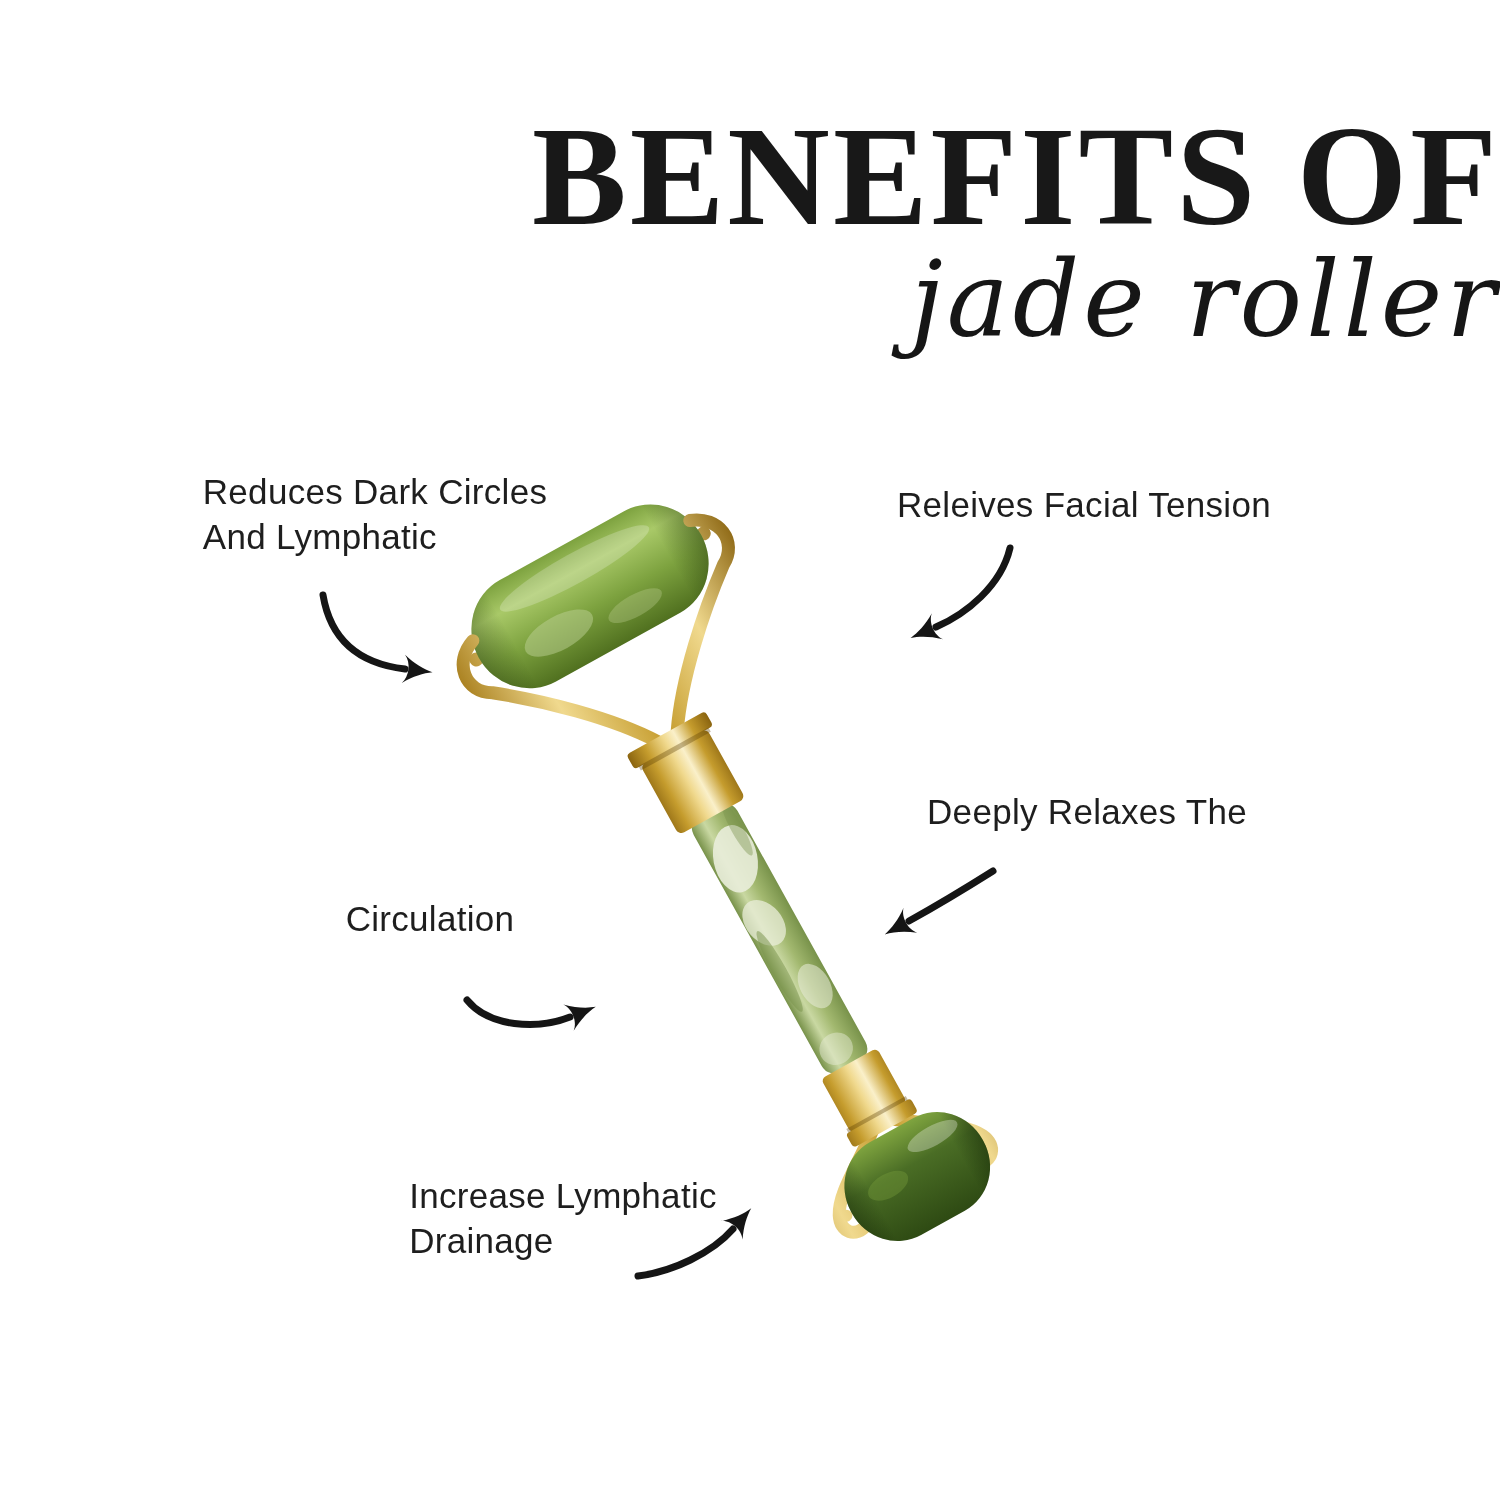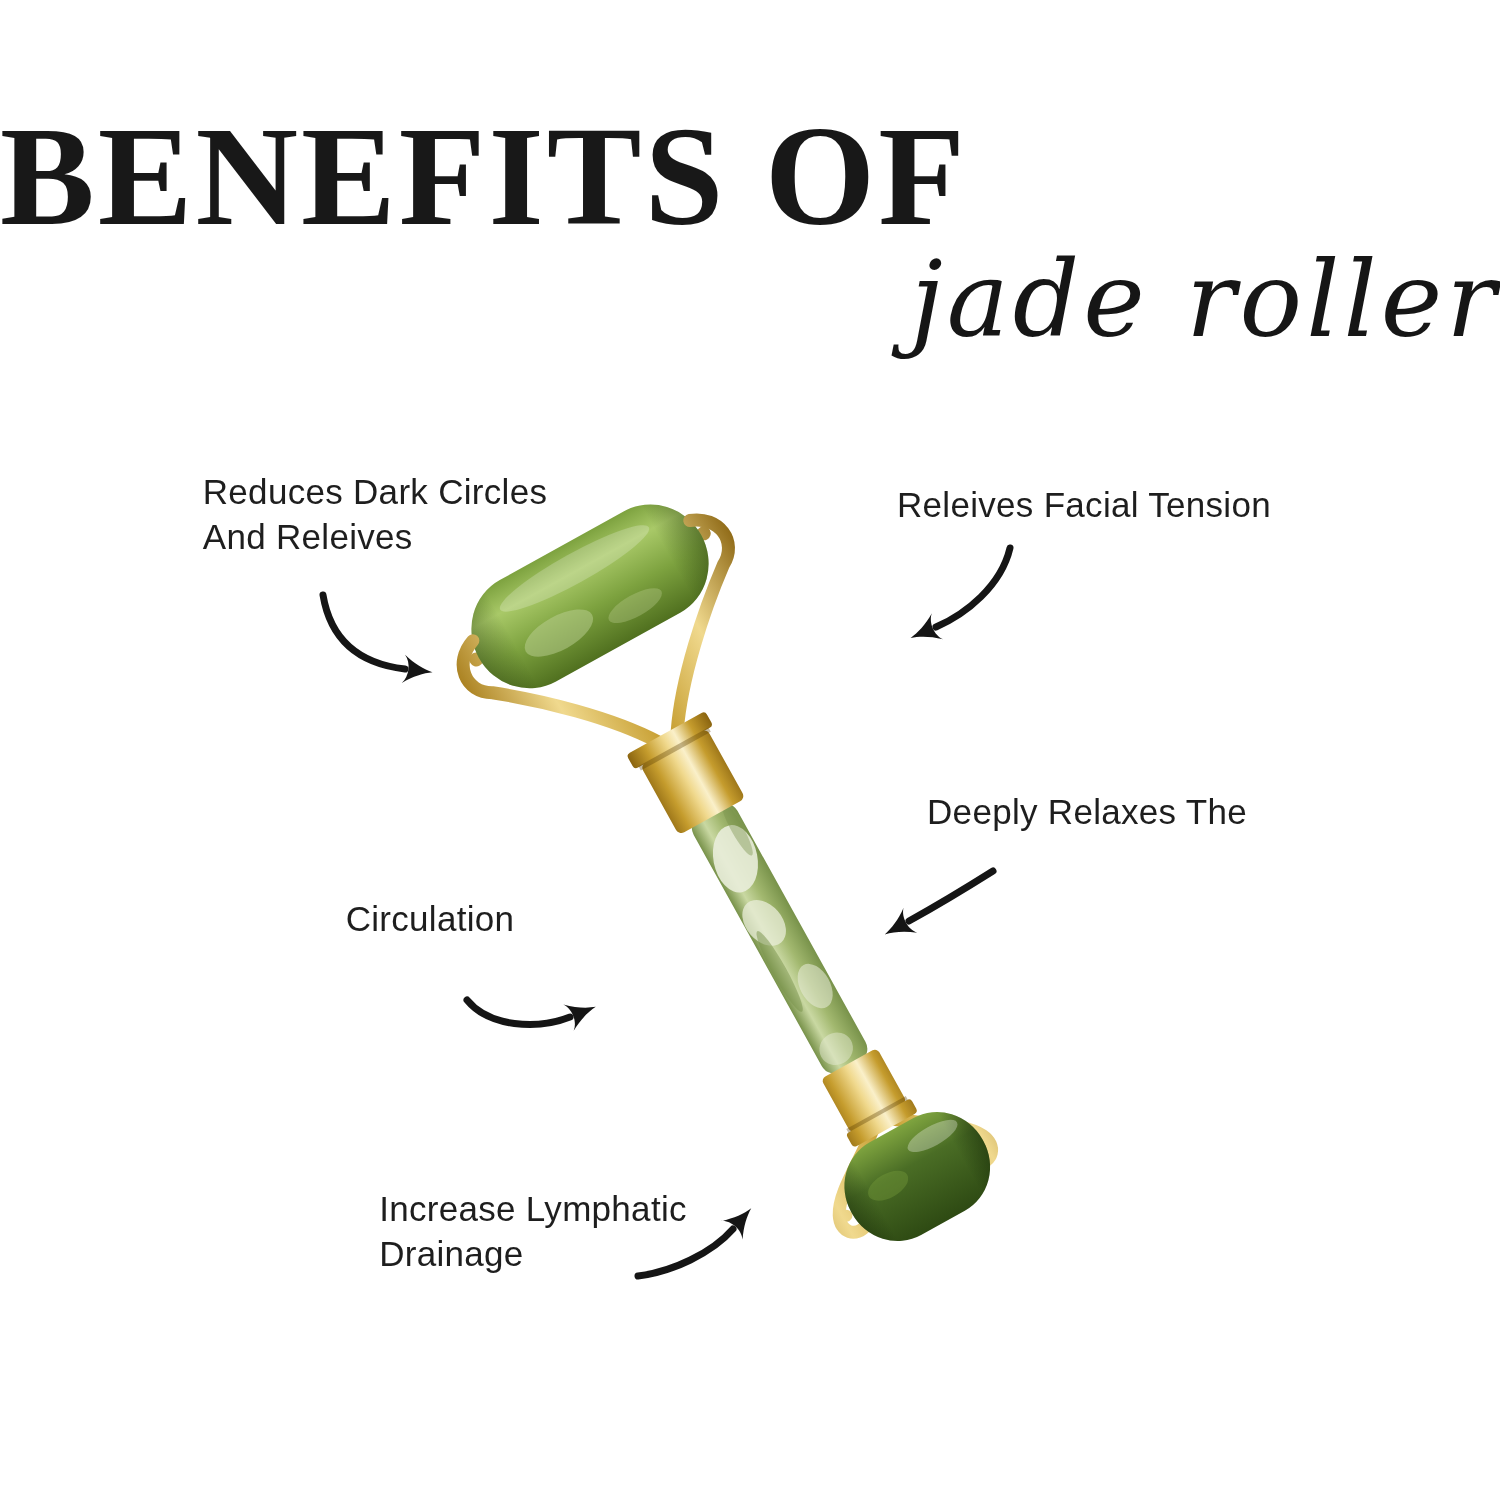--- a/index.html
+++ b/index.html
@@ -5,21 +5,21 @@
   html,body{margin:0;padding:0;background:#ffffff;}
   body{
     position:relative;
     width:1500px;height:1500px;
     overflow:hidden;
     font-family:"Liberation Sans",sans-serif;
     color:var(--ink,#1e1e1e);
   }
   .page-title{
     position:absolute;left:0;right:0;top:105px;margin:0;
-    text-align:left;
+    text-align:right;
     font-family:"Liberation Serif",serif;
     font-weight:700;
     font-size:142px;line-height:1;
     letter-spacing:3px;
     color:#181818;
   }
   .page-subtitle{
     position:absolute;left:0;right:0;top:243px;margin:0;
     text-align:right;
     font-family:"DejaVu Serif",serif;
@@ -36,38 +36,38 @@
     line-height:45px;
     letter-spacing:.3px;
     white-space:nowrap;
     color:var(--ink,#1e1e1e);
   }
   .benefit span{display:block;}
   .b1{left:375px;top:469px;}
   .b2{left:1084px;top:482px;}
   .b3{left:430px;top:896px;}
   .b4{left:1087px;top:789px;}
-  .b5{left:533px;top:1173px;margin-top:13px;}
+  .b5{left:563px;top:1173px;}
   svg.canvas{position:absolute;left:0;top:0;width:1500px;height:1500px;}
   .arrow{
     fill:none;
     stroke:var(--arrow,#151515);
     stroke-width:7;
     stroke-linecap:round;
   }
 </style>
 </head>
 <body style="background: rgb(255, 255, 255);">
 
 <h1 class="page-title">BENEFITS OF</h1>
 <h2 class="page-subtitle">jade roller</h2>
 
 <div class="benefit b1">
   <span>Reduces Dark Circles</span>
-  <span>And Releives</span>
+  <span>And Lymphatic</span>
 </div>
 <div class="benefit b2">
   <span>Releives Facial Tension</span>
 </div>
 <div class="benefit b3">
   <span>Circulation</span>
 </div>
 <div class="benefit b4">
   <span>Deeply Relaxes The</span>
 </div>

